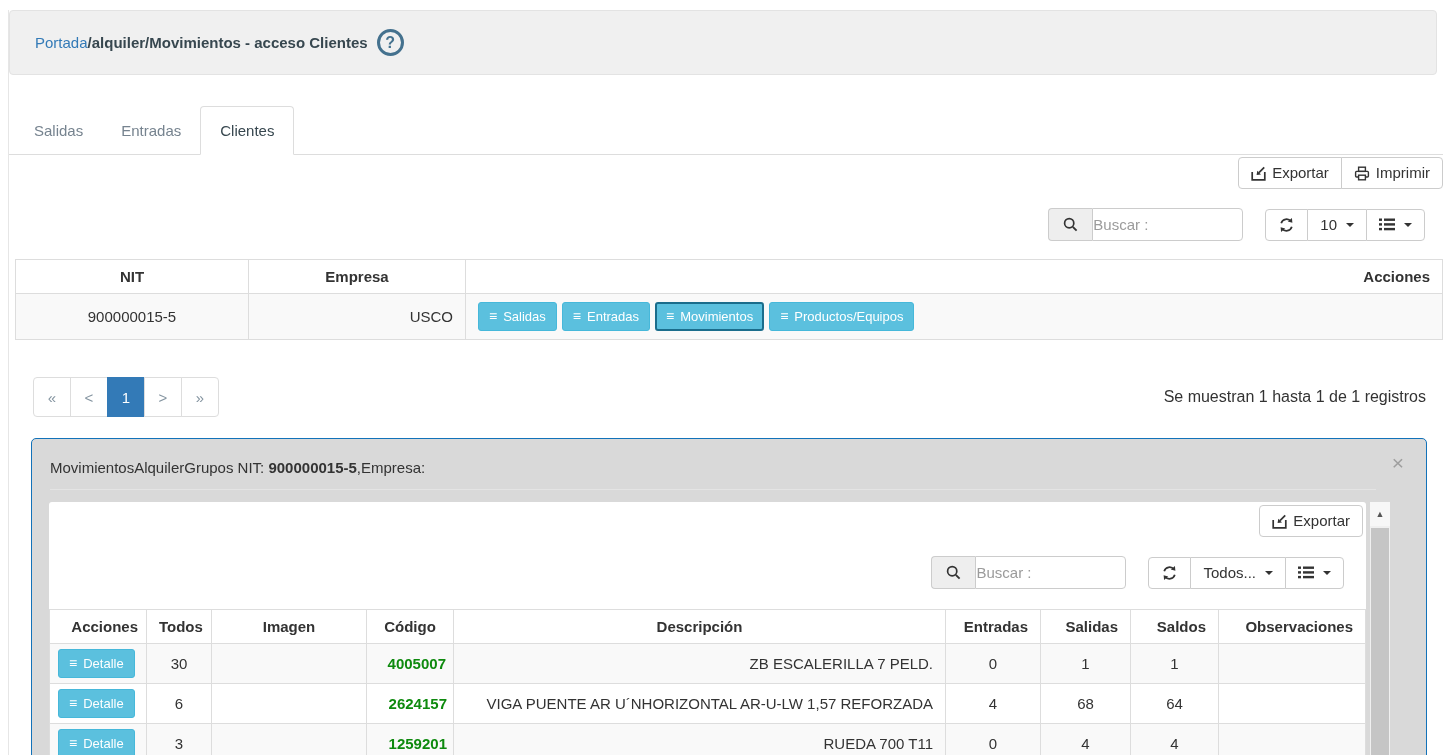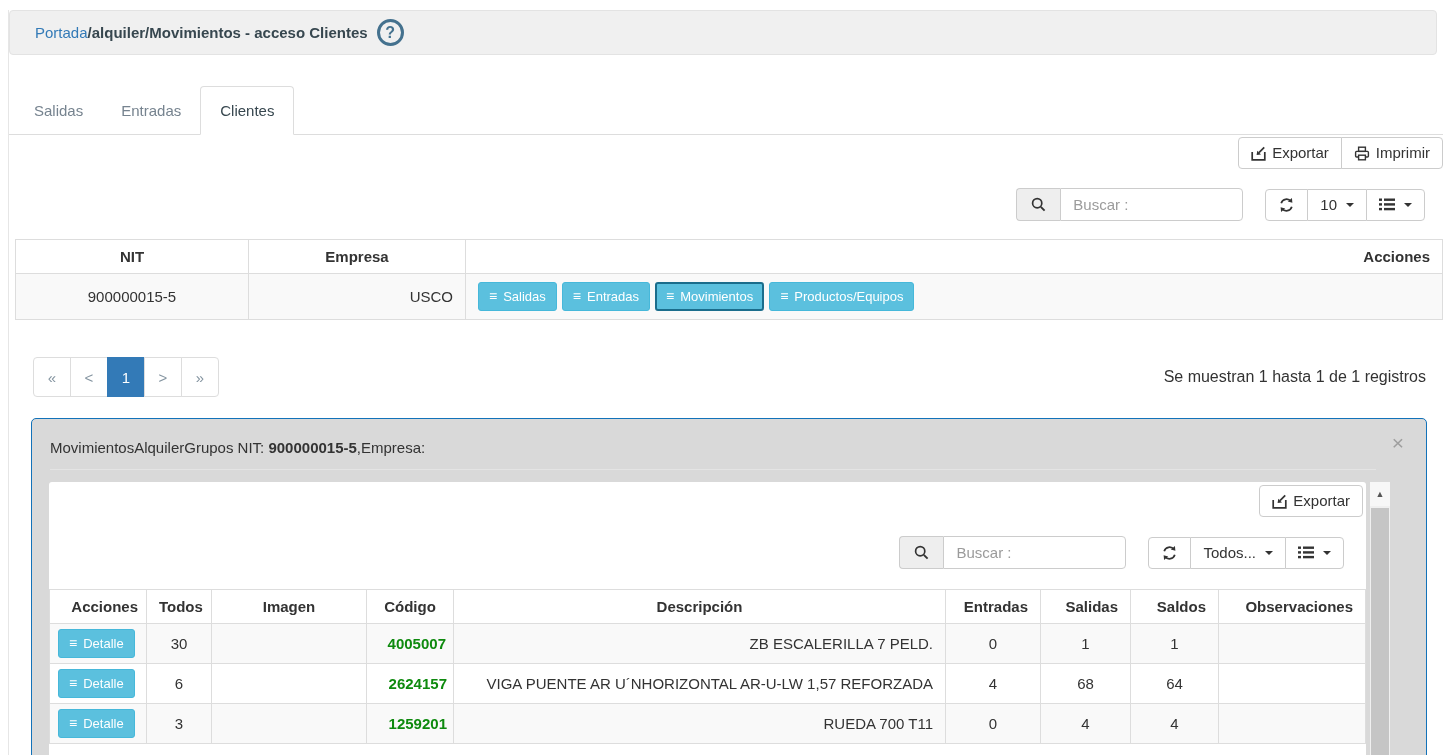--- a/index.html
+++ b/index.html
@@ -5,21 +5,21 @@
   * { box-sizing: border-box; }
   html,body { margin:0; padding:0; }
   body {
     width:1445px; height:755px; overflow:hidden; background:#fff;
     font-family:"Liberation Sans","DejaVu Sans",sans-serif; font-size:15px; color:#333;
   }
   .left-rule { position:absolute; left:8px; top:10px; bottom:0; width:1px; background:#e6e6e6; }
 
   
   .topbar {
-    margin:10px 8px 0 9px; height:45px; background:#f0f0f0;
+    margin:10px 8px 0 9px; height:65px; background:#f0f0f0;
     border:1px solid #e3e3e3; border-radius:4px;
     display:flex; align-items:center; padding-left:25px;
   }
   .crumb-home { color:#337ab7; text-decoration:none; cursor:pointer; }
   .crumb-rest { color:#37474f; font-weight:600; }
   .help-circle {
     width:27px; height:27px; border-radius:50%; border:3px solid #44718e; color:#44718e;
     display:inline-flex; align-items:center; justify-content:center;
     font-weight:bold; font-size:16px; margin-left:9px; cursor:pointer;
   }
@@ -44,22 +44,22 @@
   .btn-group .btn:last-child { border-radius:0 4px 4px 0; }
   .caret { width:0; height:0; border-left:4px solid transparent; border-right:4px solid transparent; border-top:4px solid #333; margin-left:3px; }
 
   
   .input-group { display:inline-flex; }
   .input-addon {
     width:44px; background:#eee; border:1px solid #ccc; border-right:0;
     border-radius:4px 0 0 4px; display:flex; align-items:center; justify-content:center;
   }
   .input-group input {
-    border:1px solid #ccc; border-radius:0 4px 4px 0; padding:7px 12px;
-    font:inherit; color:#333; width:183px; outline:none;
+    border:1px solid #ccc; border-radius:0 4px 4px 0; padding:7px 0;
+    font:inherit; color:#333; width:151px; outline:none;
   }
   .input-group input::placeholder { color:#9b9b9b; }
 
   .toolbar-row-1 { display:flex; justify-content:flex-end; margin:2px 2px 0 0; }
   .toolbar-row-2 { display:flex; justify-content:flex-end; align-items:center; margin:19px 20px 0 0; gap:22px; }
 
   
   .tbl { width:100%; border-collapse:collapse; font-size:15px; table-layout:fixed; }
   .tbl th, .tbl td { border:1px solid #ddd; padding:8px 12px; overflow:hidden; white-space:nowrap; }
   .tbl th { font-weight:bold; color:#333; background:#fff; }

